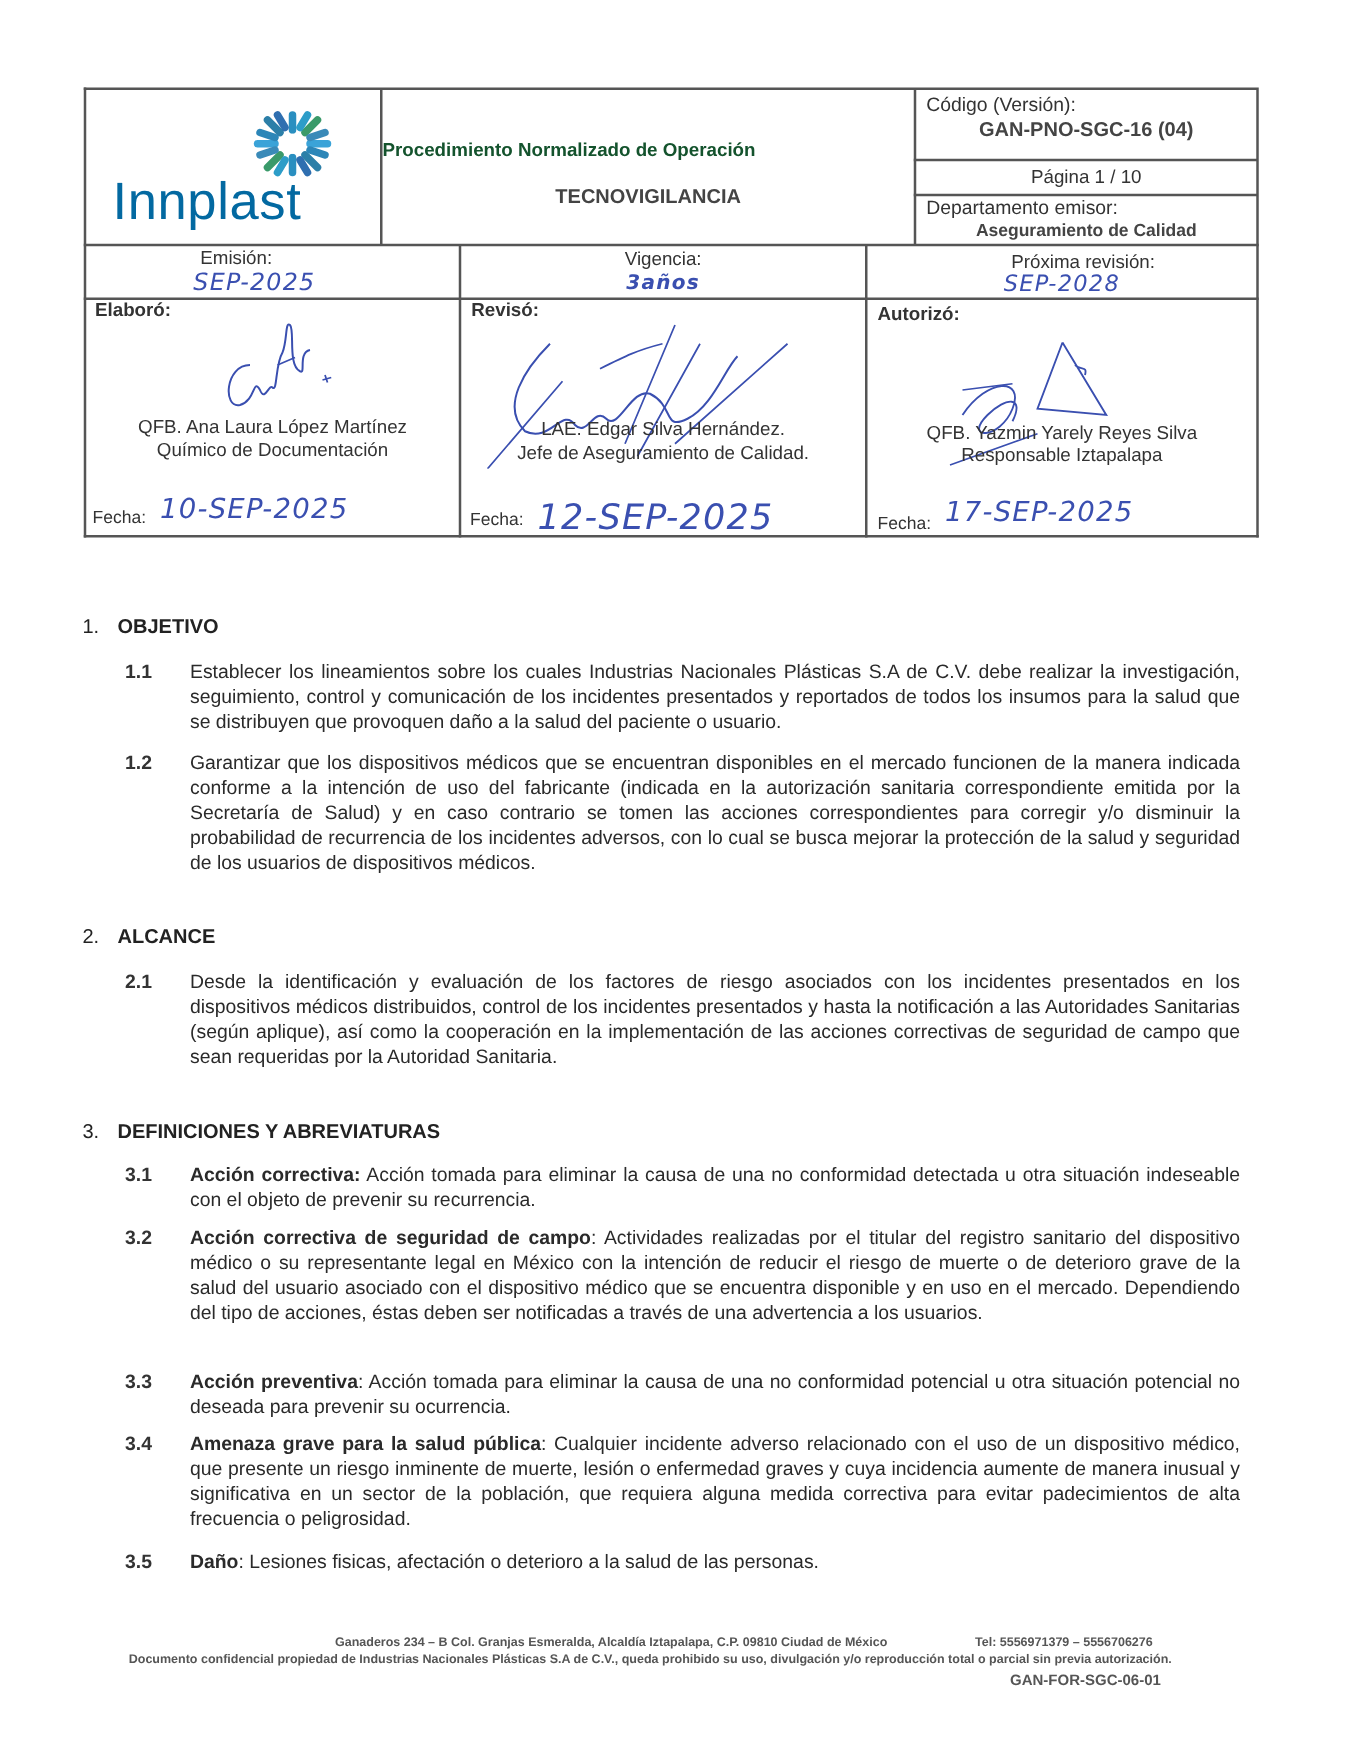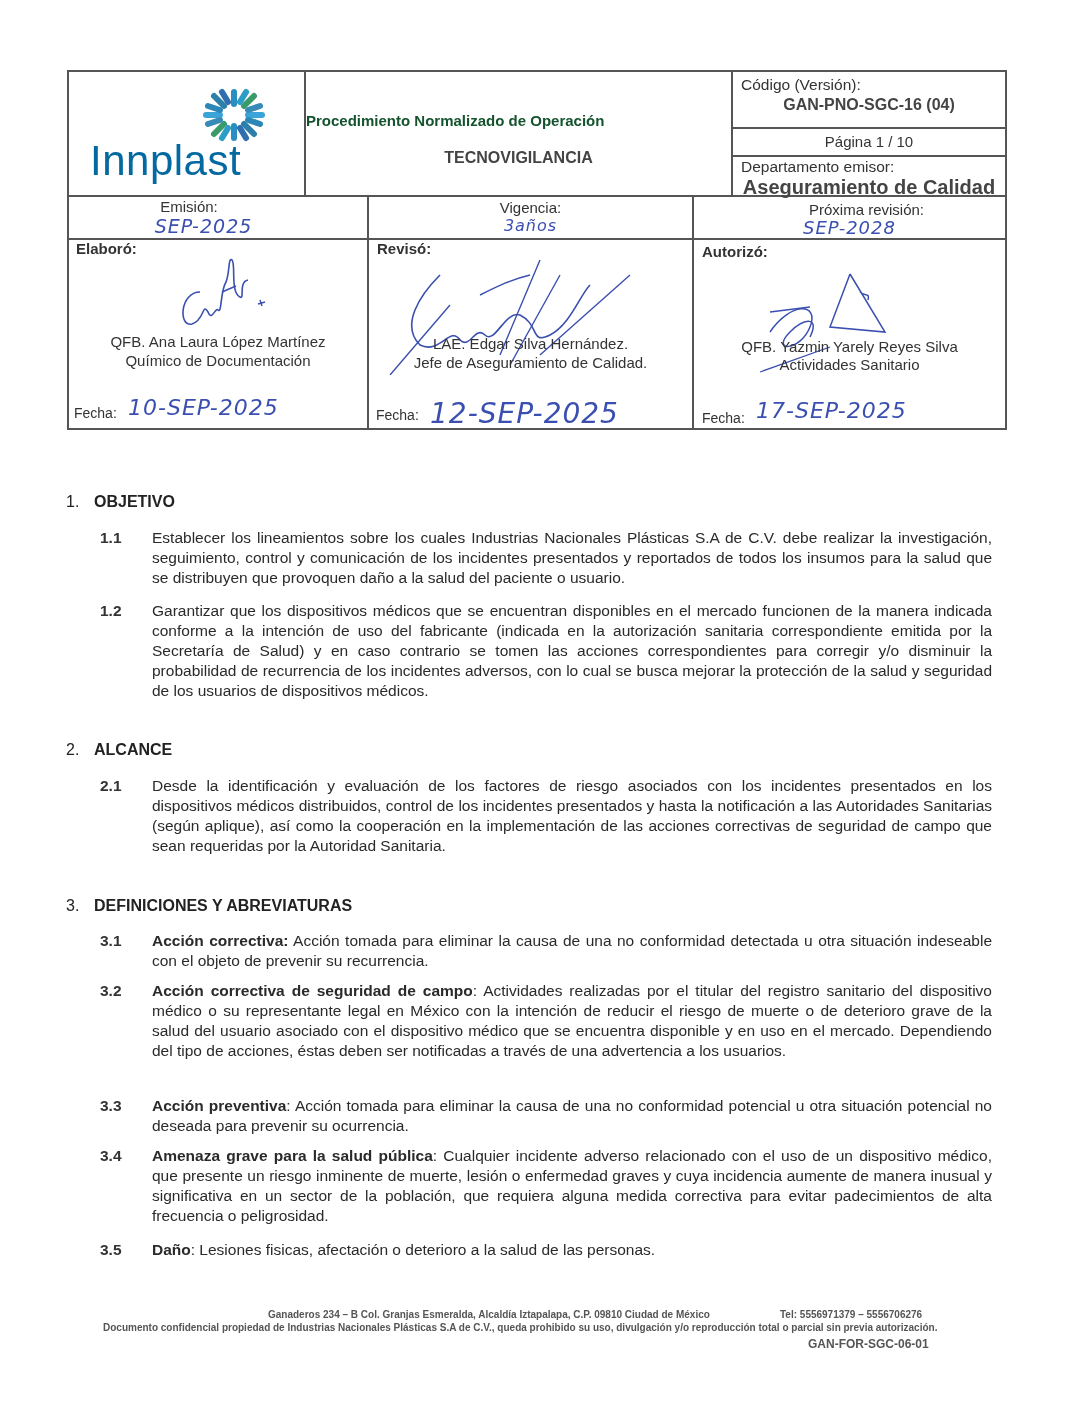--- a/index.html
+++ b/index.html
@@ -75,26 +75,26 @@
   </div>
   <div class="logo-text">Innplast</div>
 
   <div class="cell-text bold" style="left:306px;top:112px;width:422px;text-align:left;font-size:15px;color:#14532d;">Procedimiento Normalizado de Operación</div>
   <div class="cell-text bold" style="left:306px;top:149px;width:425px;text-align:center;font-size:16px;color:#444;">TECNOVIGILANCIA</div>
 
   <div class="cell-text" style="left:741px;top:76px;font-size:15.5px;">Código (Versión):</div>
   <div class="cell-text bold" style="left:733px;top:96px;width:272px;text-align:center;font-size:16px;color:#444;">GAN-PNO-SGC-16 (04)</div>
   <div class="cell-text" style="left:733px;top:133px;width:272px;text-align:center;font-size:15px;">Página 1 / 10</div>
   <div class="cell-text" style="left:741px;top:158px;font-size:15.5px;">Departamento emisor:</div>
-  <div class="cell-text bold" style="left:733px;top:176px;width:272px;text-align:center;font-size:20px;color:#444;">Aseguramiento de Calidad</div>
+  <div class="cell-text bold" style="left:733px;top:176px;width:272px;text-align:center;font-size:14px;color:#444;">Aseguramiento de Calidad</div>
 
   <div class="cell-text" style="left:69px;top:198px;width:240px;text-align:center;">Emisión:</div>
   <div class="cell-text hand" style="left:69px;top:215px;width:269px;text-align:center;font-size:19px;">SEP-2025</div>
   <div class="cell-text" style="left:369px;top:199px;width:323px;text-align:center;">Vigencia:</div>
-  <div class="cell-text hand" style="left:369px;top:216px;width:323px;text-align:center;font-size:16px;">3años</div>
+  <div class="cell-text hand" style="left:369px;top:216px;width:323px;text-align:center;font-size:16px;font-weight:bold;">3años</div>
   <div class="cell-text" style="left:724px;top:201px;width:285px;text-align:center;">Próxima revisión:</div>
   <div class="cell-text hand" style="left:694px;top:217px;width:311px;text-align:center;font-size:18px;">SEP-2028</div>
 
   <div>
     <div class="cell-text bold" style="left:76px;top:240px;">Elaboró:</div>
     <svg class="abs" style="left:170px;top:252px;" width="110" height="80">
       <path d="M30 40 C10 40 8 75 22 72 C35 68 32 50 38 60 C42 70 45 55 48 58 C52 62 50 40 56 30 C60 20 58 5 62 8 C66 12 60 40 70 45 C75 48 68 30 78 28" fill="none" stroke="#3a4fb0" stroke-width="1.6"></path>
       <path d="M52 40 L66 34 M90 48 L92 54 M88 52 L95 50" fill="none" stroke="#3a4fb0" stroke-width="1.4"></path>
     </svg>
     <div class="cell-text" style="left:69px;top:333px;width:298px;text-align:center;">QFB. Ana Laura López Martínez</div>
@@ -115,21 +115,21 @@
     <div class="cell-text hand" style="left:430px;top:397px;font-size:28px;">12-SEP-2025</div>
   </div>
 
   <div>
     <div class="cell-text bold" style="left:702px;top:243px;">Autorizó:</div>
     <svg class="abs" style="left:750px;top:272px;" width="140" height="110">
       <path d="M20 60 C40 30 70 30 60 55 C50 80 20 80 40 60 C55 45 70 45 60 65 M100 2 L80 55 L135 60 L100 2 M110 20 C115 25 120 20 118 28" fill="none" stroke="#3a4fb0" stroke-width="1.5"></path>
       <path d="M10 100 L80 75 M20 40 L60 35" fill="none" stroke="#3a4fb0" stroke-width="1.3"></path>
     </svg>
     <div class="cell-text" style="left:694px;top:338px;width:311px;text-align:center;">QFB. Yazmin Yarely Reyes Silva</div>
-    <div class="cell-text" style="left:694px;top:356px;width:311px;text-align:center;">Actividades Sanitario</div>
+    <div class="cell-text" style="left:694px;top:356px;width:311px;text-align:center;">Responsable Iztapalapa</div>
     <div class="cell-text" style="left:702px;top:410px;font-size:14px;">Fecha:</div>
     <div class="cell-text hand" style="left:756px;top:398px;font-size:22px;text-align:right;">17-SEP-2025</div>
   </div>
 </div>
 
 <div>
 
   <div class="section-title" style="top:493px;">
     <span class="num">1.</span><span>OBJETIVO</span>
   </div>

